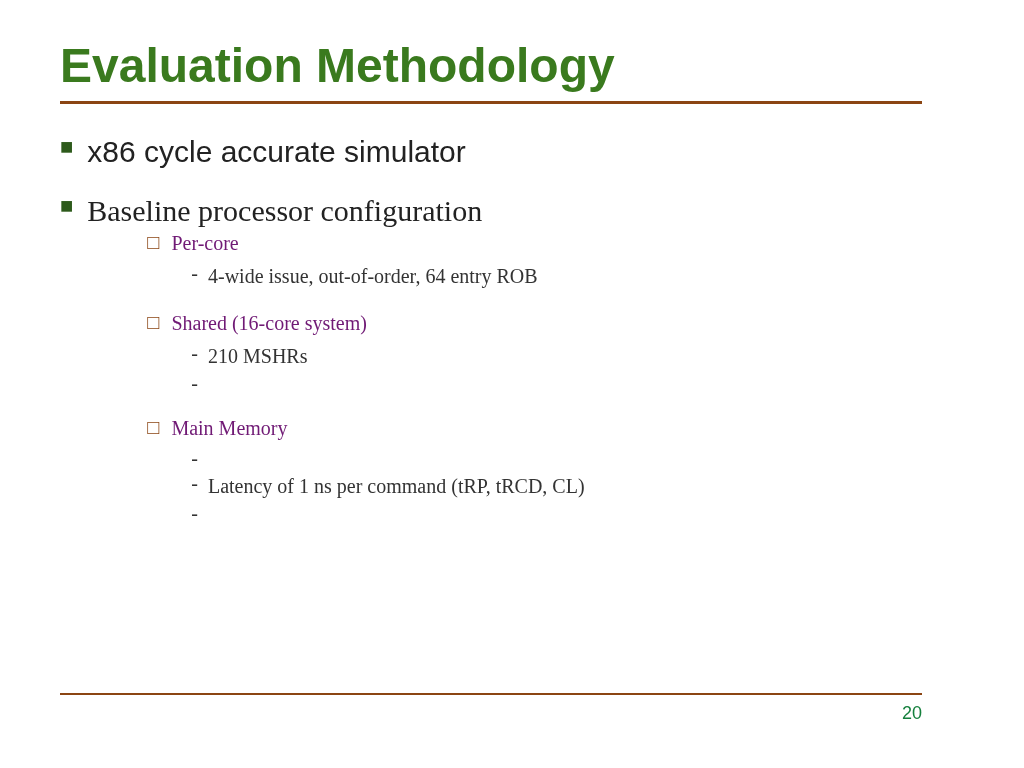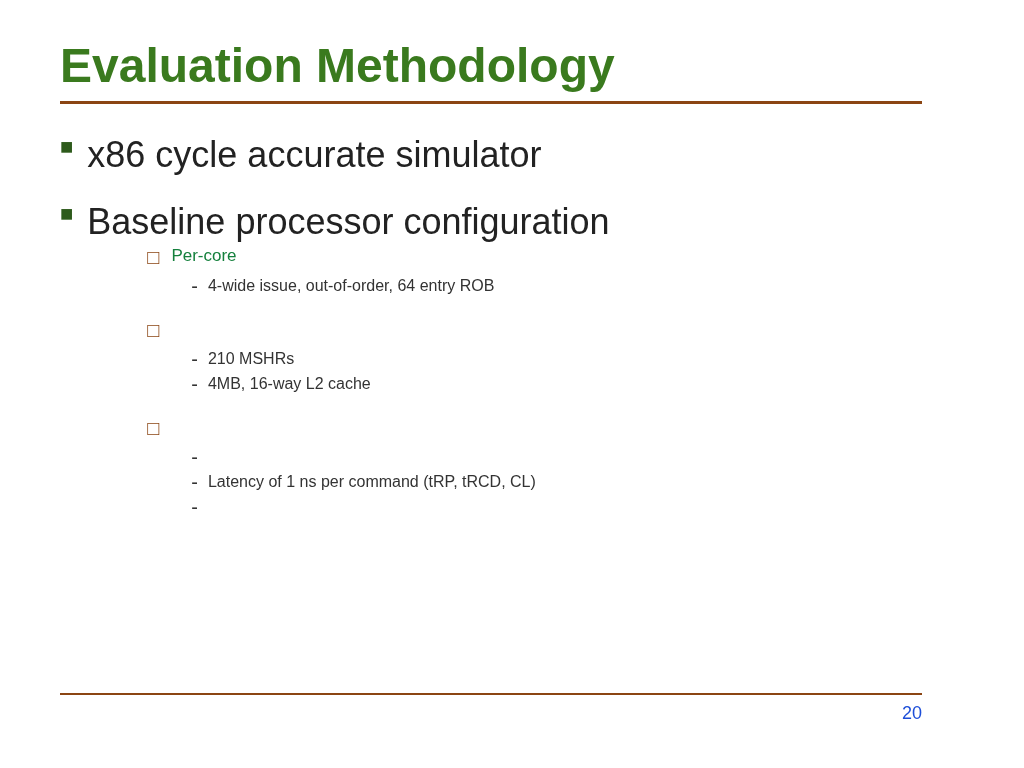--- a/index.html
+++ b/index.html
@@ -56,21 +56,21 @@
 
     .bullet-l1-icon {
       color: #2d5a1b;
       font-size: 22px;
       margin-right: 14px;
       margin-top: 2px;
       flex-shrink: 0;
     }
 
     .bullet-l1-text {
-      font-size: 36px;
+      font-size: 30px;
       color: #222222;
       font-weight: normal;
       line-height: 1.3;
     }
 
     .sub-section {
       margin-left: 60px;
       margin-bottom: 14px;
     }
 
@@ -82,22 +82,22 @@
 
     .bullet-l2-icon {
       color: #8b4513;
       font-size: 20px;
       margin-right: 12px;
       margin-top: 1px;
       flex-shrink: 0;
     }
 
     .bullet-l2-text {
-      font-size: 17px;
-      color: #15803d;
+      font-size: 20px;
+      color: #701a75;
       font-weight: normal;
       line-height: 1.3;
     }
 
     .bullet-l3-group {
       margin-left: 44px;
       margin-top: 4px;
       margin-bottom: 6px;
     }
 
@@ -108,92 +108,93 @@
     }
 
     .bullet-l3-dash {
       color: #333;
       font-size: 20px;
       margin-right: 10px;
       flex-shrink: 0;
     }
 
     .bullet-l3-text {
-      font-size: 16px;
+      font-size: 20px;
       color: #333333;
       line-height: 1.4;
     }
 
     .bottom-divider {
       height: 2px;
       background: #8b4513;
       width: 100%;
       margin-top: auto;
       margin-bottom: 8px;
     }
 
     .page-number {
       text-align: right;
       font-size: 18px;
-      color: #1d4ed8;
+      color: #15803d;
       padding-bottom: 4px;
     }
   </style>
 </head>
 <body>
 
 <div class="slide-container">
 
   <div class="title">Evaluation Methodology</div>
   <div class="title-divider"></div>
 
   <div class="content">
 
     <div class="bullet-l1">
       <span class="bullet-l1-icon">■</span>
       <span class="bullet-l1-text">x86 cycle accurate simulator</span>
     </div>
 
     <div class="bullet-l1">
       <span class="bullet-l1-icon">■</span>
-      <div style="display:flex; flex-direction:column; flex:1;">
+      <div style="display:flex; flex-direction:column; flex:1;font-family:Liberation Serif, serif;">
         <span class="bullet-l1-text">Baseline processor configuration</span>
 
         <div class="sub-section">
           <div class="bullet-l2">
             <span class="bullet-l2-icon">□</span>
             <span class="bullet-l2-text">Per-core</span>
           </div>
           <div class="bullet-l3-group">
             <div class="bullet-l3">
               <span class="bullet-l3-dash">-</span>
               <span class="bullet-l3-text">4-wide issue, out-of-order, 64 entry ROB</span>
             </div>
           </div>
         </div>
 
         <div class="sub-section">
           <div class="bullet-l2">
             <span class="bullet-l2-icon">□</span>
+            <span class="bullet-l2-text">Shared (16-core system)</span>
           </div>
           <div class="bullet-l3-group">
             <div class="bullet-l3">
               <span class="bullet-l3-dash">-</span>
               <span class="bullet-l3-text">210 MSHRs</span>
             </div>
             <div class="bullet-l3">
               <span class="bullet-l3-dash">-</span>
-              <span class="bullet-l3-text">4MB, 16-way L2 cache</span>
             </div>
           </div>
         </div>
 
         <div class="sub-section">
           <div class="bullet-l2">
             <span class="bullet-l2-icon">□</span>
+            <span class="bullet-l2-text">Main Memory</span>
           </div>
           <div class="bullet-l3-group">
             <div class="bullet-l3">
               <span class="bullet-l3-dash">-</span>
             </div>
             <div class="bullet-l3">
               <span class="bullet-l3-dash">-</span>
               <span class="bullet-l3-text">Latency of 1 ns per command (tRP, tRCD, CL)</span>
             </div>
             <div class="bullet-l3">

